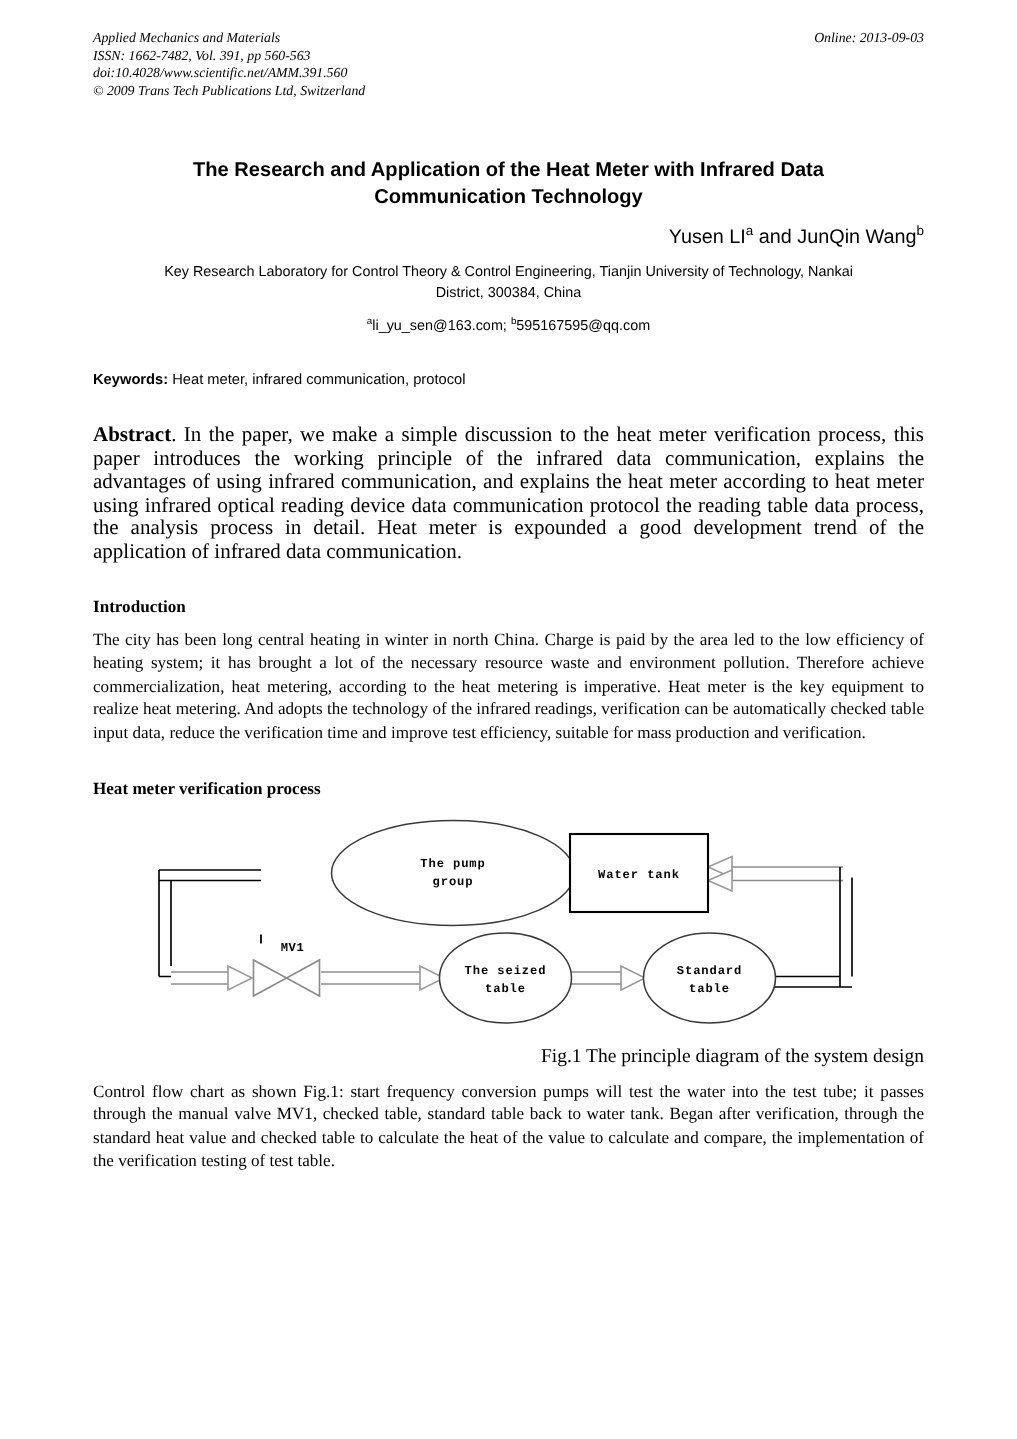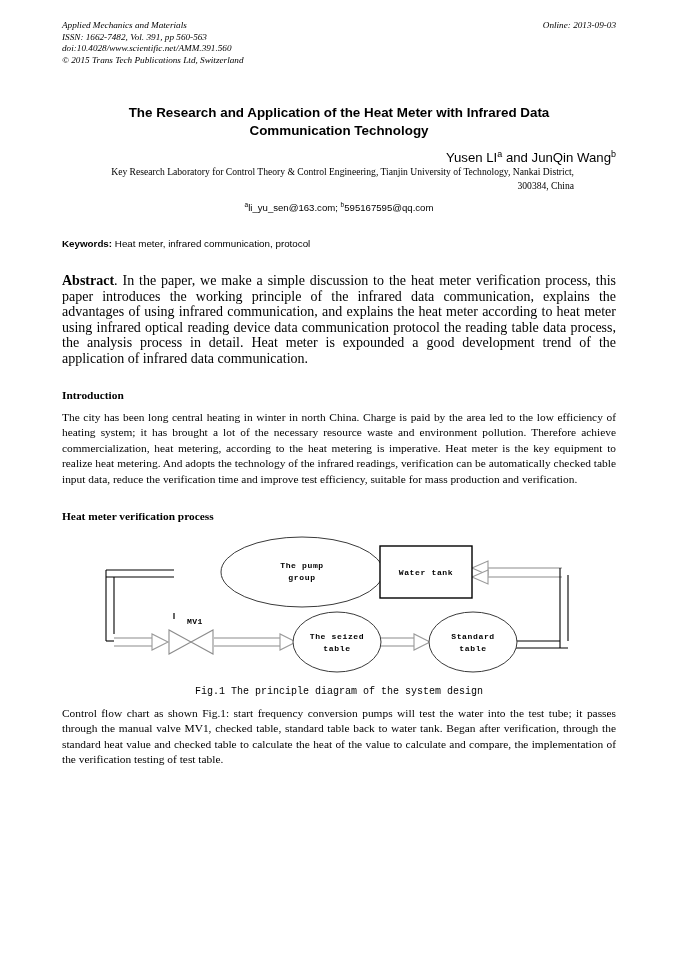--- a/index.html
+++ b/index.html
@@ -59,24 +59,25 @@
     text-align: center;
     padding: 0 18px;
   }
   .authors {
     margin-top: 11px;
     font-family: "Liberation Sans", sans-serif;
     font-size: 13.2px;
     text-align: right;
   }
   .affiliation {
-    font-family: Liberation Serif, serif;
+    margin-top: 10px;
+    font-family: Liberation Sans, sans-serif;
     font-size: 9.6px;
     line-height: 13.5px;
-    text-align: right;
+    text-align: center;
     padding: 0 42px;
   }
   .emails {
     margin-top: 10px;
     font-family: "Liberation Sans", sans-serif;
     font-size: 9.6px;
     text-align: center;
   }
   sup { font-size: 0.68em; vertical-align: super; line-height: 0; }
 
@@ -114,23 +115,23 @@
   }
 
   
   .figure-wrap {
     margin-top: 13px;
     position: relative;
     height: 145px;
   }
   .figure-caption {
     margin-top: 6px;
-    font-family: Liberation Mono, monospace;
-    font-size: 10px;
-    text-align: center;
+    font-family: Liberation Serif, serif;
+    font-size: 13px;
+    text-align: right;
   }
   .diagram-label {
     font-family: "Liberation Mono", monospace;
     font-weight: bold;
     font-size: 8.1px;
     letter-spacing: 0.6px;
     text-anchor: middle;
     fill: #000;
   }
   .mv-label {
@@ -145,21 +146,21 @@
 <body>
 
 <div class="page">
   <div class="content">
 
     <div class="journal-header">
       <div class="left-block">
         <div class="jh-line">Applied Mechanics and Materials</div>
         <div class="jh-line">ISSN: 1662-7482, Vol. 391, pp 560-563</div>
         <div class="jh-line">doi:10.4028/www.scientific.net/AMM.391.560</div>
-        <div class="jh-line">© 2015 Trans Tech Publications Ltd, Switzerland</div>
+        <div class="jh-line">© 2009 Trans Tech Publications Ltd, Switzerland</div>
       </div>
       <div class="online">Online: 2013-09-03</div>
     </div>
 
     <div class="title">The Research and Application of the Heat Meter with Infrared Data Communication Technology</div>
 
     <div class="authors">
       <span>Yusen LI</span><sup>a</sup><span> and </span><span>JunQin Wang</span><sup>b</sup>
     </div>
 

